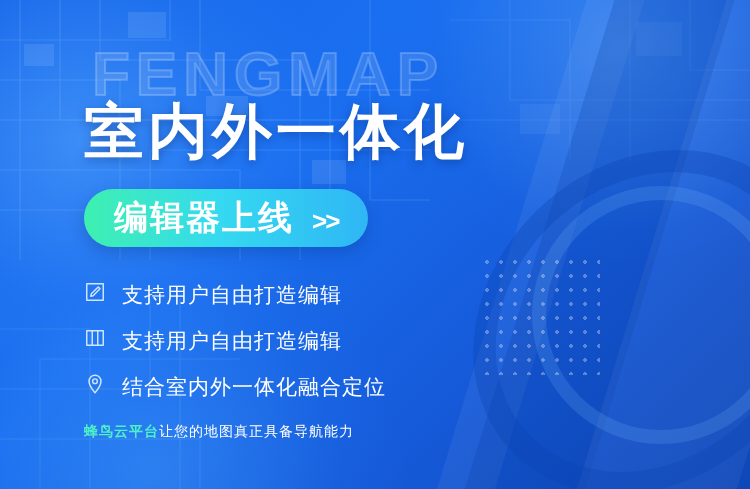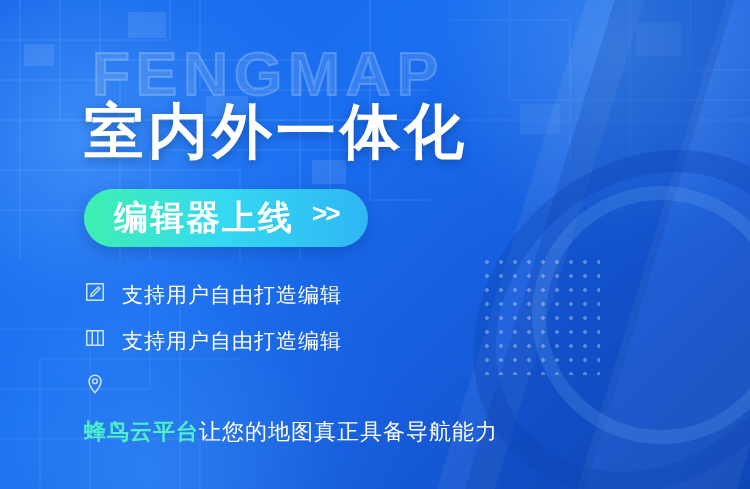--- a/index.html
+++ b/index.html
@@ -112,21 +112,21 @@
     color: #ffffff;
     letter-spacing: 4px;
     line-height: 1.05;
     margin: 0;
     text-shadow: 0 3px 10px rgba(0,30,90,0.35);
     font-family: "DejaVu Sans", sans-serif;
   }
   .subbtn {
     margin-top: 26px;
     display: inline-flex;
-    align-items: flex-start;
+    align-items: flex-end;
     gap: 18px;
     padding: 11px 30px 13px 30px;
     border-radius: 30px;
     background: linear-gradient(90deg, #3ef0b0 0%, #35d9f0 48%, #2fb6f5 100%);
     box-shadow: 0 6px 16px rgba(0,40,110,0.25);
   }
   .subbtn-text {
     font-size: 34px;
     font-weight: 700;
     color: #ffffff;
@@ -157,21 +157,21 @@
   }
   .feature-icon svg { display: block; width: 22px; height: 22px; }
   .feature-text {
     font-size: 21px;
     color: #ffffff;
     letter-spacing: 1px;
     font-family: "DejaVu Sans", sans-serif;
   }
   .tagline {
     margin-top: 22px;
-    font-size: 22px;
+    font-size: 14px;
     letter-spacing: 1px;
     color: #ffffff;
     font-family: "DejaVu Sans", sans-serif;
   }
   .tagline .brand { color: #4ef0c8; font-weight: 700; }
 </style>
 </head>
 <body>
 
 <div id="banner">
@@ -267,20 +267,21 @@
         <span class="feature-text">支持用户自由打造编辑</span>
       </div>
 
       <div class="feature">
         <span class="feature-icon">
           <svg viewBox="0 0 24 24" fill="none" stroke="currentColor" stroke-width="1.6" stroke-linecap="round" stroke-linejoin="round">
             <path d="M12 2.5 C8.3 2.5 5.5 5.3 5.5 9 C5.5 14 12 21.5 12 21.5 C12 21.5 18.5 14 18.5 9 C18.5 5.3 15.7 2.5 12 2.5 Z"></path>
             <circle cx="12" cy="9" r="2.6"></circle>
           </svg>
         </span>
+        <span class="feature-text">结合室内外一体化融合定位</span>
       </div>
 
     </div>
 
     <div class="tagline">
       <span class="brand">蜂鸟云平台</span><span>让您的地图真正具备导航能力</span>
     </div>
 
   </div>
 </div>

